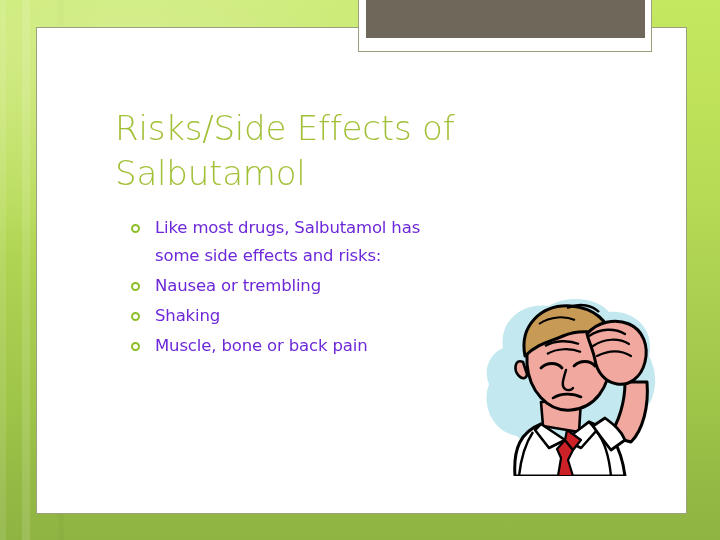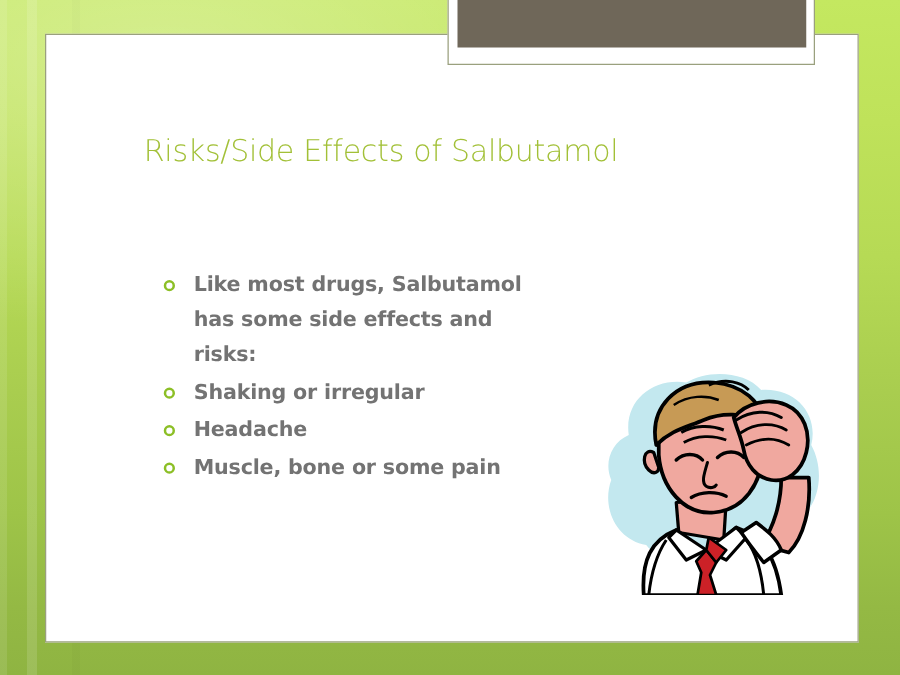--- a/index.html
+++ b/index.html
@@ -83,43 +83,43 @@
 
   
   #slide-title {
     position: absolute;
     left: 78px;
     top: 78px;
     width: 420px;
     color: #a2c037;
     font-family: "DejaVu Sans", sans-serif;
     font-weight: 300;
-    font-size: 24px;
+    font-size: 34px;
     line-height: 1.33;
     letter-spacing: -0.2px;
     white-space: pre-line;
   }
 
   
   #bullet-list {
     position: absolute;
     left: 92px;
     top: 186px;
     width: 320px;
     margin: 0;
     padding: 0;
     list-style: none;
   }
   .bullet-item {
     position: relative;
     padding-left: 26px;
     margin: 0 0 2px 0;
-    color: #737373;
+    color: #6d28d9;
     font-family: "DejaVu Sans", sans-serif;
-    font-weight: 700;
+    font-weight: 400;
     font-size: 16.5px;
     line-height: 28px;
     letter-spacing: -0.15px;
   }
   .bullet-glyph {
     position: absolute;
     left: 2px;
     top: 10px;
     width: 9px;
     height: 9px;
@@ -151,29 +151,29 @@
 
     <div id="slide-title">Risks/Side Effects of Salbutamol</div>
 
     <ul id="bullet-list">
       <li class="bullet-item">
         <span class="bullet-glyph"></span>
         <span>Like most drugs, Salbutamol has some side effects and risks:</span>
       </li>
       <li class="bullet-item">
         <span class="bullet-glyph"></span>
-        <span> Shaking or irregular</span>
-      </li>
-      <li class="bullet-item">
-        <span class="bullet-glyph"></span>
-        <span>Headache</span>
-      </li>
-      <li class="bullet-item">
-        <span class="bullet-glyph"></span>
-        <span>Muscle, bone or some pain</span>
+        <span> Nausea or trembling</span>
+      </li>
+      <li class="bullet-item">
+        <span class="bullet-glyph"></span>
+        <span>Shaking</span>
+      </li>
+      <li class="bullet-item">
+        <span class="bullet-glyph"></span>
+        <span>Muscle, bone or back pain</span>
       </li>
     </ul>
 
     <div id="clipart">
       <svg viewBox="0 0 200 186" xmlns="http://www.w3.org/2000/svg" aria-hidden="true">
 
         <path d="M34 58 C30 30 54 12 80 16 C96 6 126 6 140 22 C168 20 186 42 180 66
                  C192 88 186 118 166 128 C162 150 140 162 118 158
                  C96 168 62 164 48 146 C24 142 12 116 20 94 C14 80 20 64 34 58 Z" fill="#c3e8ef"></path>
 

